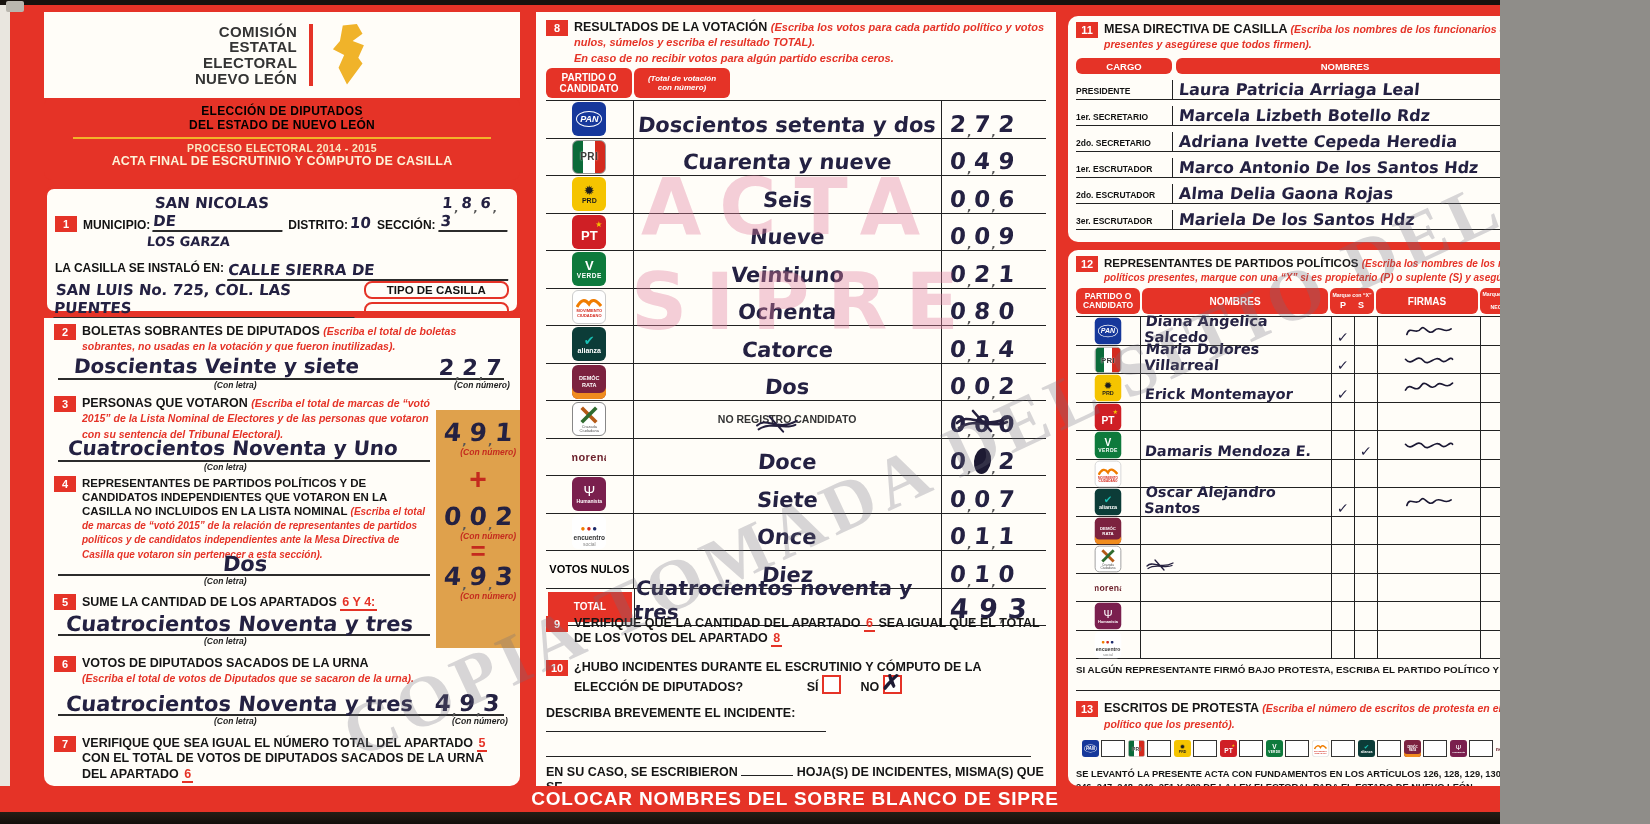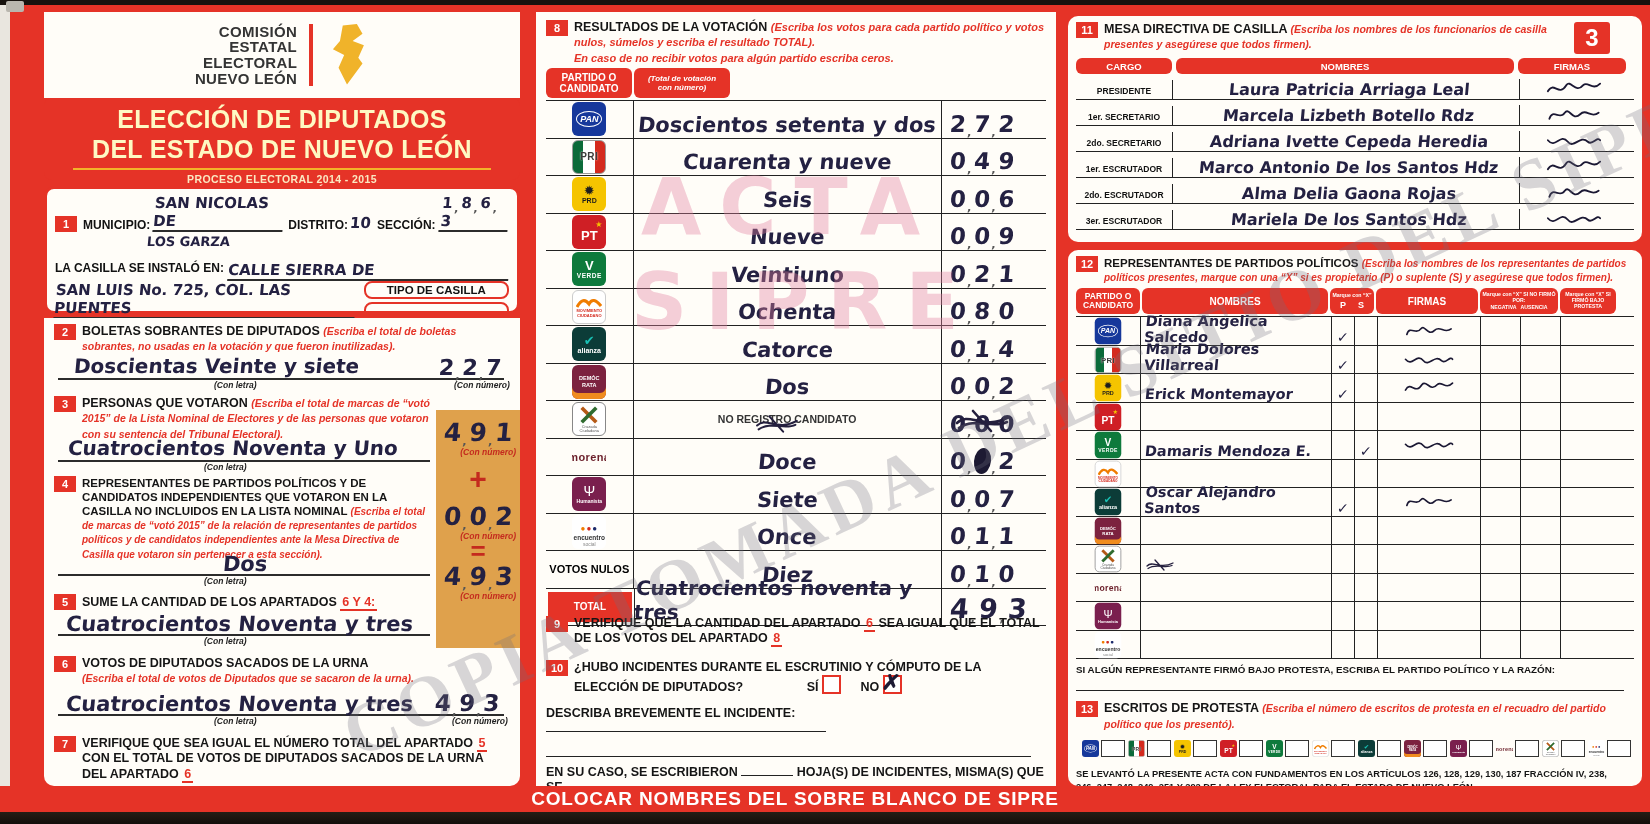--- a/index.html
+++ b/index.html
@@ -1,16 +1,16 @@
 <!DOCTYPE html>
 <html><head>
 <meta charset="utf-8">
 <style>
   html,body{margin:0;padding:0;background:#8f8d89;}
-  .page{position:relative;width:1650px;height:824px;background:#e9e6df;overflow:hidden;
+  .page{position:relative;width:1500px;height:824px;background:#e9e6df;overflow:hidden;
         font-family:"Liberation Sans",sans-serif;-webkit-font-smoothing:antialiased;}
   .formbg{position:absolute;left:10px;top:5px;width:1640px;height:808px;background:#e53327;}
   .edge-top{position:absolute;left:0;top:0;width:1650px;height:5px;background:#17120e;}
   .edge-bottom{position:absolute;left:0;top:812px;width:1650px;height:12px;background:linear-gradient(180deg,#241d15,#120e0a);}
   .corner-ic{position:absolute;left:6px;top:1px;width:18px;height:11px;background:#b9b6ae;border-radius:2px;}
   .panel{position:absolute;background:#fffdf8;}
 
   
   .bdg{display:inline-flex;align-items:center;justify-content:center;min-width:16px;height:16px;padding:0 3px;
        background:#e53327;color:#fff;font-weight:bold;font-size:11px;flex:0 0 auto;margin-right:6px;}
@@ -24,21 +24,21 @@
   .tk{display:inline-block;color:#555;font-size:11px;transform:translateY(4px);margin:0 1px;}
   .dg.blot{color:transparent;background:#1d1a33;border-radius:50%;}
   .entry{position:relative;border-bottom:2px solid #2c2c2c;}
   .sig{display:inline-block;}
 
   
   .hdr-org{font-weight:bold;color:#343434;font-size:15px;line-height:1.05;text-align:right;letter-spacing:.3px;}
   .hdr-div{width:4px;background:#e53327;height:62px;margin:0 12px;}
   .cee-txt{font-size:52px;font-weight:900;color:#f0b32a;letter-spacing:2px;line-height:1;
            text-shadow:1.5px 1.5px 0 #cf9120;font-family:"DejaVu Sans",sans-serif;}
-  .ttl-main{color:#fef9c3;font-weight:bold;font-size:25px;line-height:1.2;letter-spacing:.3px;}
+  .ttl-main{color:#000000;font-weight:bold;font-size:12px;line-height:1.2;letter-spacing:.3px;}
   .ttl-rule{border-top:2px solid #f3b229;width:88%;margin:4px auto 3px;}
   .ttl-sub1{color:#fbe9c2;font-weight:bold;font-size:10.5px;letter-spacing:.4px;}
   .ttl-sub2{color:#fdf3d8;font-weight:bold;font-size:12.5px;letter-spacing:.2px;}
 
   
   .s1box{border:3px solid #e53327;border-radius:10px;}
   .plabel{font-weight:bold;font-size:12px;color:#111;}
   .uline{border-bottom:2px solid #2c2c2c;}
   .tipo-pill{border:2px solid #e53327;border-radius:8px;font-weight:bold;font-size:11.5px;color:#111;
              text-align:center;padding:1px 16px;}
@@ -53,21 +53,21 @@
   .r8 .c-num{width:98px;border-left:1.6px solid #222;display:flex;align-items:flex-end;padding:0 0 1px 8px;position:relative;}
   .hw-big{font-size:21px;}
   .hw-num{font-size:23px;letter-spacing:1px;}
   .printedtxt{font-size:10.5px;font-weight:bold;color:#333;align-self:center;}
   .scrib{position:absolute;pointer-events:none;}
   .total-cell{background:#e53327;color:#fff;font-weight:bold;font-size:10px;width:84px;height:30px;
               display:flex;align-items:center;justify-content:center;margin:2px;}
 
   
   .t11h{display:flex;gap:4px;margin-top:4px;}
-  .t11r{display:flex;border-bottom:1.4px solid #222;align-items:flex-end;height:25px;text-align:center;}
+  .t11r{display:flex;border-bottom:1.4px solid #222;align-items:flex-end;height:25px;}
   .t11r .cargo{width:96px;font-size:8.5px;font-weight:bold;color:#111;padding-bottom:3px;}
   .t11r .nom{width:340px;border-left:1.4px solid #222;padding-left:6px;}
   .t11r .fir{width:108px;border-left:1.4px solid #222;display:flex;align-items:center;justify-content:center;}
   .t12r{display:flex;border-bottom:1.3px solid #222;height:27.5px;align-items:flex-end;}
   .t12r>div{border-left:1.3px solid #222;height:100%;display:flex;align-items:flex-end;}
   .t12r>div:first-child{border-left:none;align-items:center;justify-content:center;}
   .microhead{font-size:5.2px;line-height:1.15;color:#fff;font-weight:bold;text-align:center;}
   .chip{display:inline-flex;align-items:center;margin-right:3px;}
   .lgbox{width:18px;height:18px;overflow:hidden;position:relative;}
   .lgscale{transform:scale(.5);transform-origin:top left;width:36px;height:36px;}

